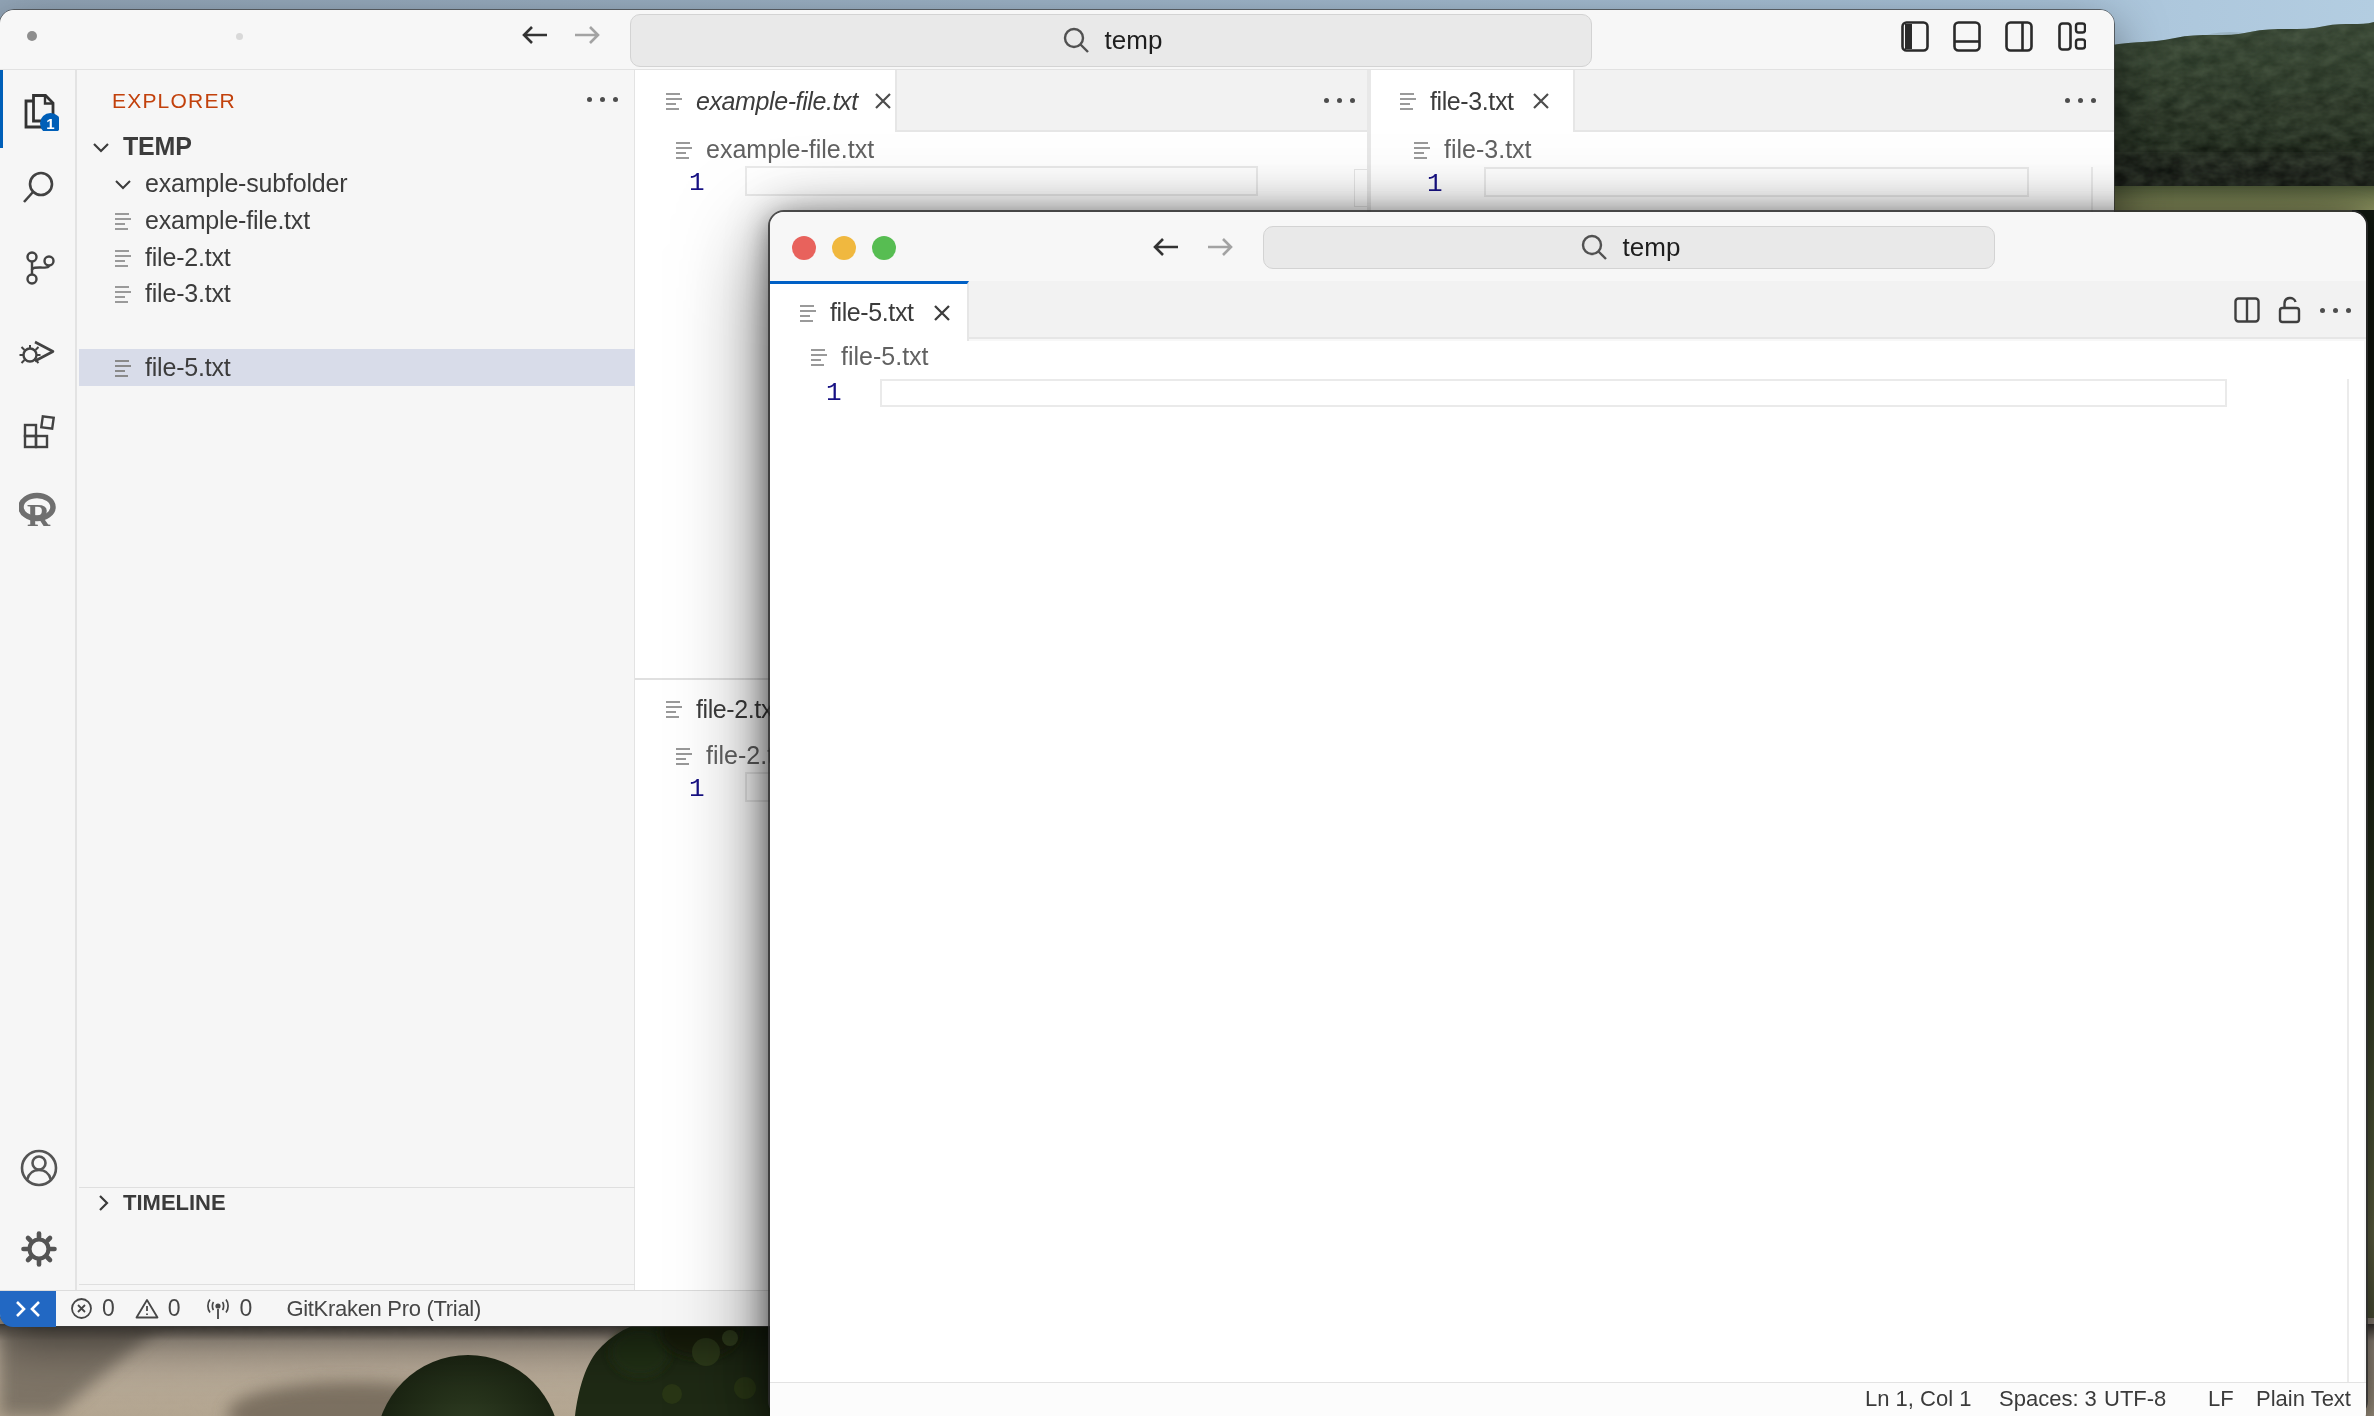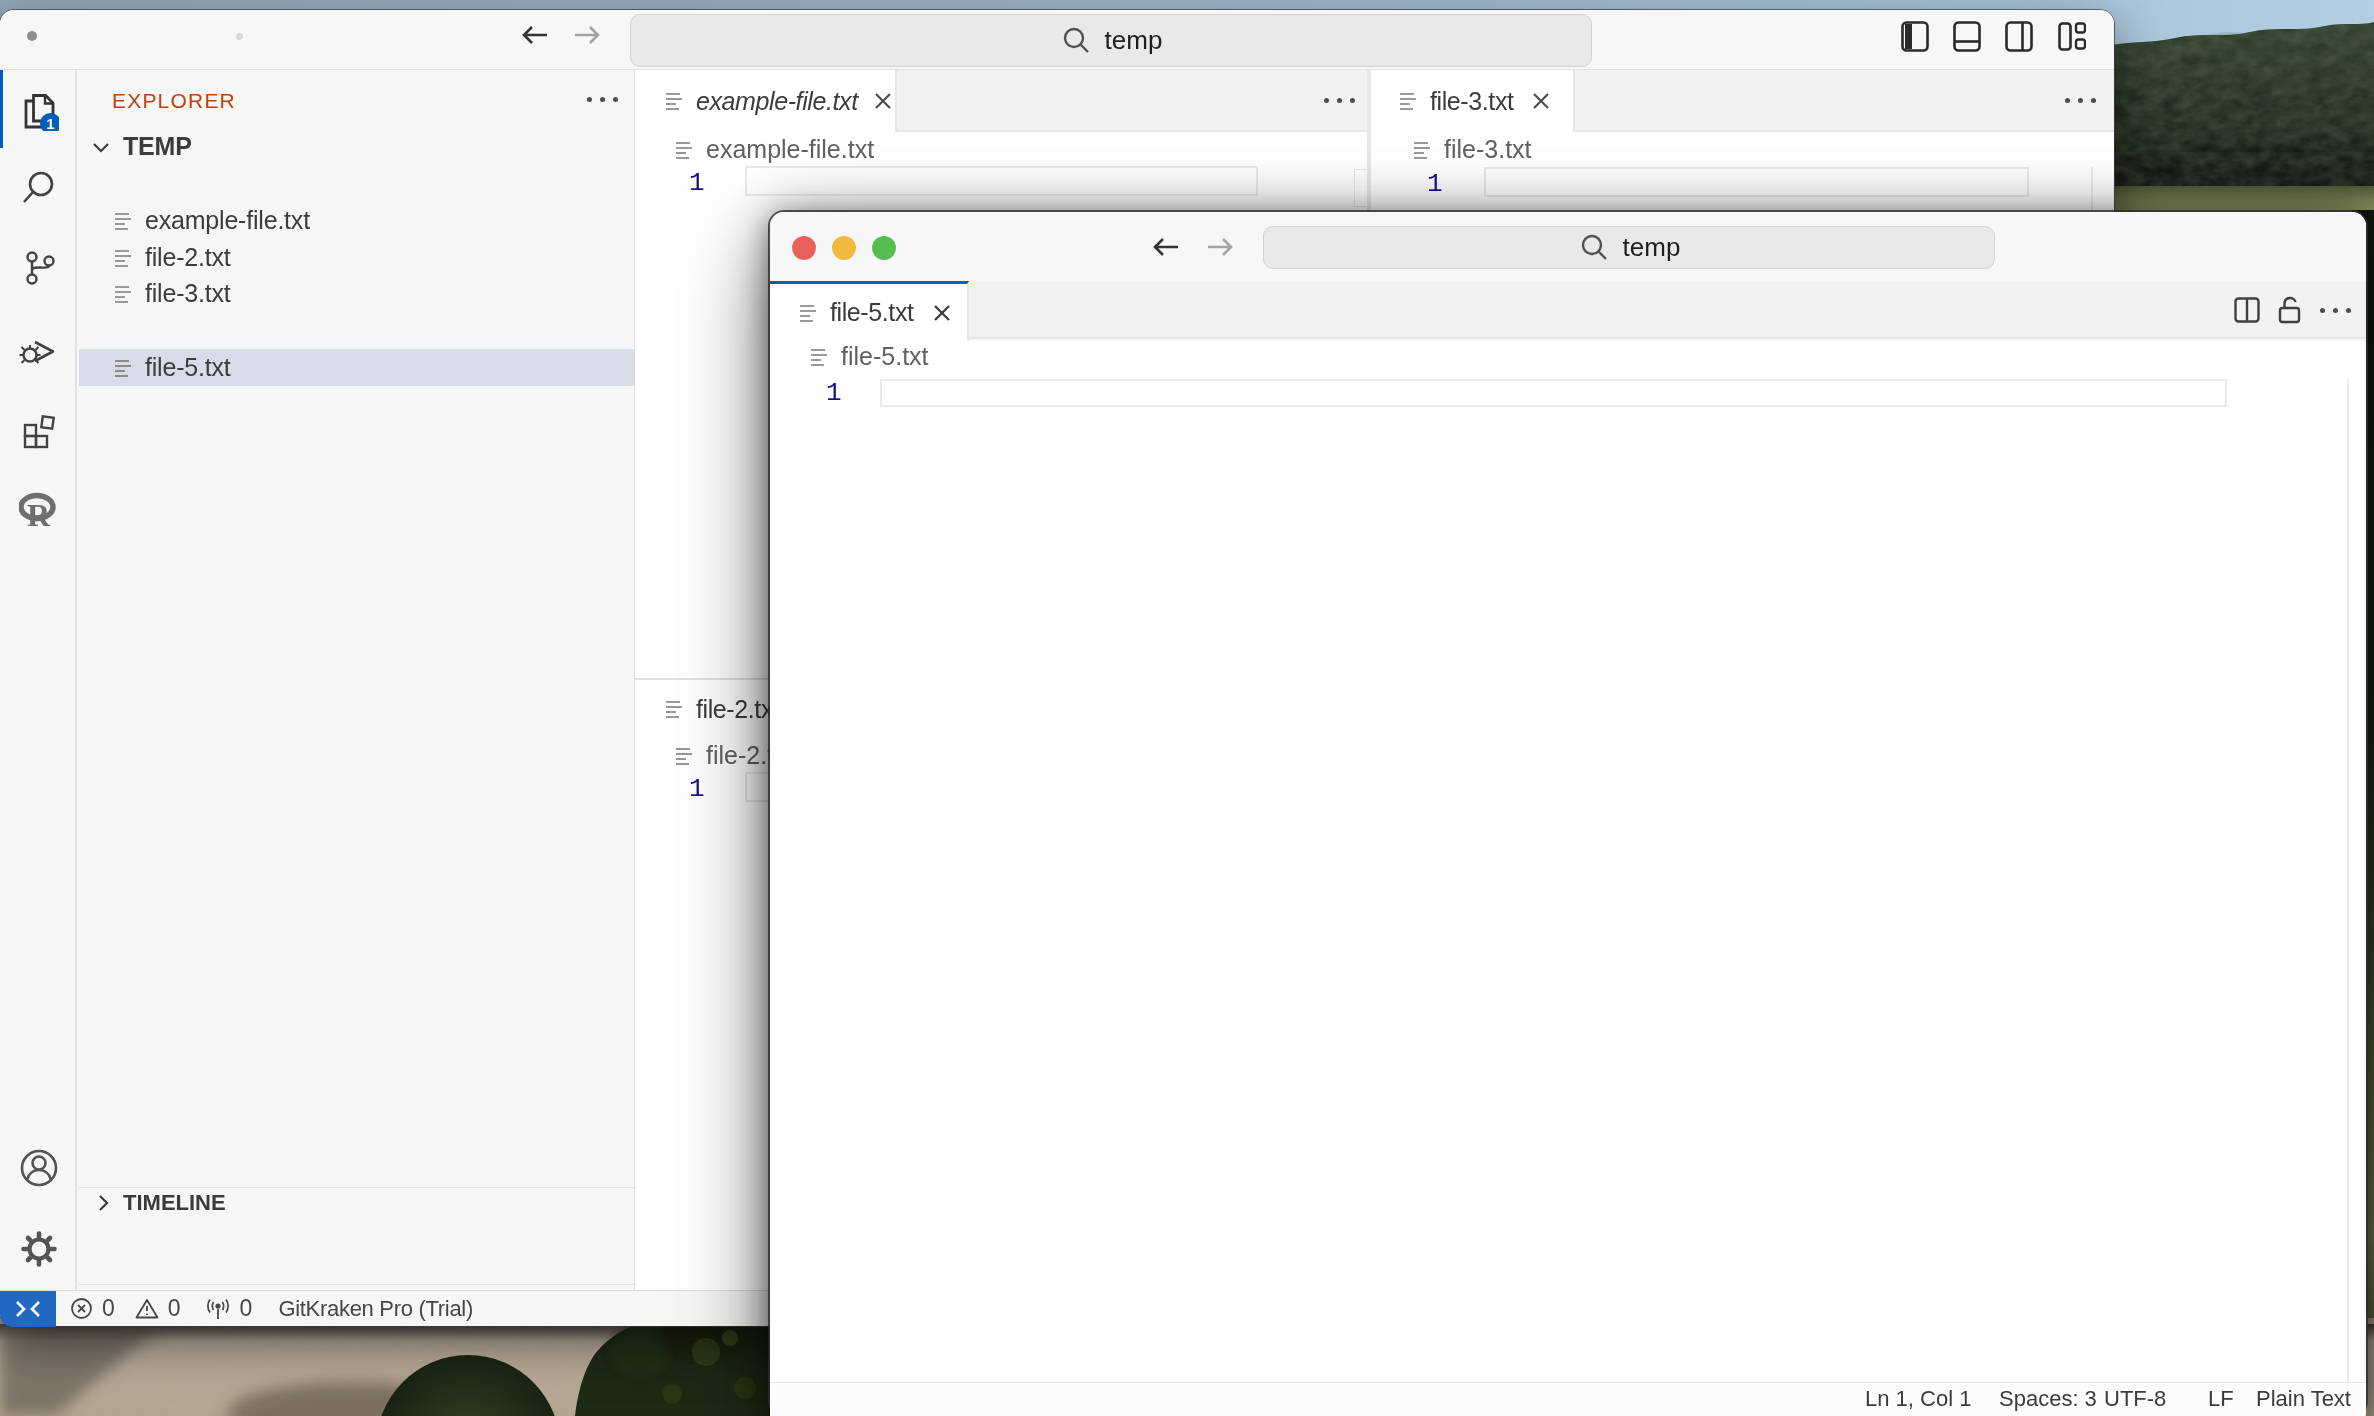--- a/index.html
+++ b/index.html
@@ -282,20 +282,27 @@
           <i></i>
           <i></i>
         </div>
       <div class="row" style="top:58px;font-weight:bold">
         <span style="margin-left:11px" class="ic">
             <svg width="22" height="22" viewBox="0 0 22 22">
               <path d="M4 8 L11 15 L18 8" stroke="#3c3c3c" stroke-width="2.2" fill="none"></path>
             </svg>
           </span>TEMP
       </div>
+      <div class="row" style="top:95px">
+        <span style="margin-left:33px" class="ic">
+            <svg width="22" height="22" viewBox="0 0 22 22">
+              <path d="M4 8 L11 15 L18 8" stroke="#3c3c3c" stroke-width="2" fill="none"></path>
+            </svg>
+          </span>example-subfolder
+      </div>
       <div class="row" style="top:132px">
         <span style="margin-left:33px" class="ic">
             <svg width="22" height="26" viewBox="0 0 22 26">
               <g stroke="#9a9a9a" stroke-width="2">
                 <path d="M3 6 H17"></path>
                 <path d="M3 11 H19"></path>
                 <path d="M3 16 H13"></path>
                 <path d="M3 21 H16"></path>
               </g>
             </svg>
@@ -482,21 +489,21 @@
           <path d="M12 3 L22.5 20.5 H1.5 Z" stroke="#464646" stroke-width="1.8" fill="none" stroke-linejoin="round"></path>
           <path d="M12 9 V14 M12 16.5 V18" stroke="#464646" stroke-width="1.8"></path>
         </svg>
       <span style="margin-left:9px">0</span>
       <svg style="margin-left:24px" width="26" height="24" viewBox="0 0 26 24">
           <circle cx="13" cy="9" r="2.6" fill="#464646"></circle>
           <path d="M13 12 V22" stroke="#464646" stroke-width="1.8" fill="none"></path>
           <path d="M8.5 5 C7 7 7 11 8.5 13 M17.5 5 C19 7 19 11 17.5 13 M5 2.5 C2.2 6 2.2 12 5 15.5 M21 2.5 C23.8 6 23.8 12 21 15.5" stroke="#464646" stroke-width="1.7" fill="none"></path>
         </svg>
       <span style="margin-left:9px">0</span>
-      <span style="margin-left:26px;font-size:22px;letter-spacing:-0.3px">GitKraken Pro (Trial)</span>
+      <span style="margin-left:34px;font-size:22px;letter-spacing:-0.3px">GitKraken Pro (Trial)</span>
     </div>
   </div>
 </div>
 
 <div id="win2" class="abs">
   <div id="w2-title">
     <div class="tl" style="left:22px;background:#e8625c"></div>
     <div class="tl" style="left:62px;background:#f0b83f"></div>
     <div class="tl" style="left:102px;background:#57bd52"></div>
     <svg style="position:absolute;left:380px;top:20px" width="32" height="30" viewBox="0 0 32 30">

